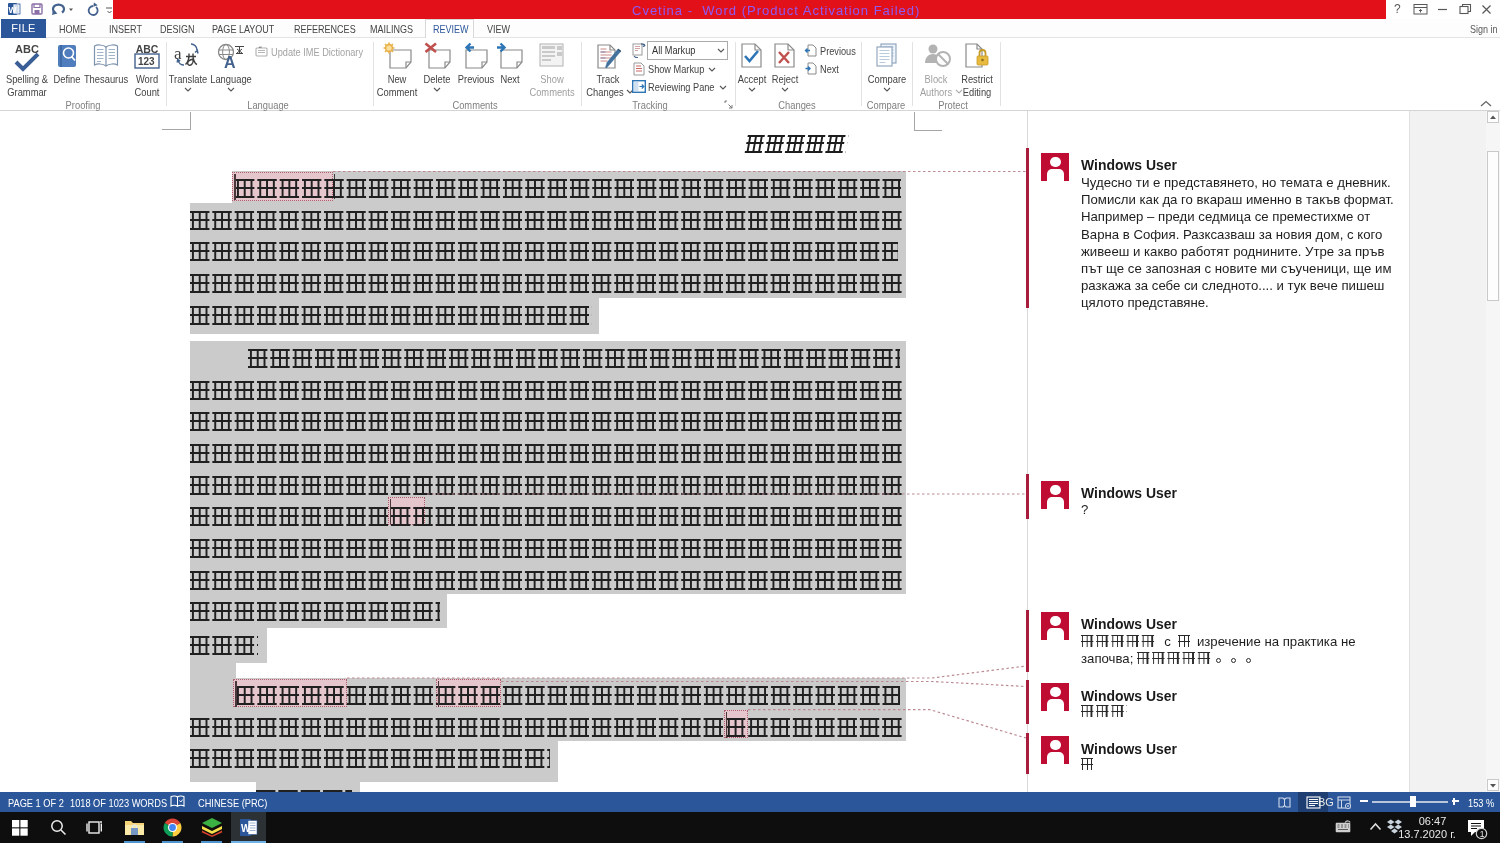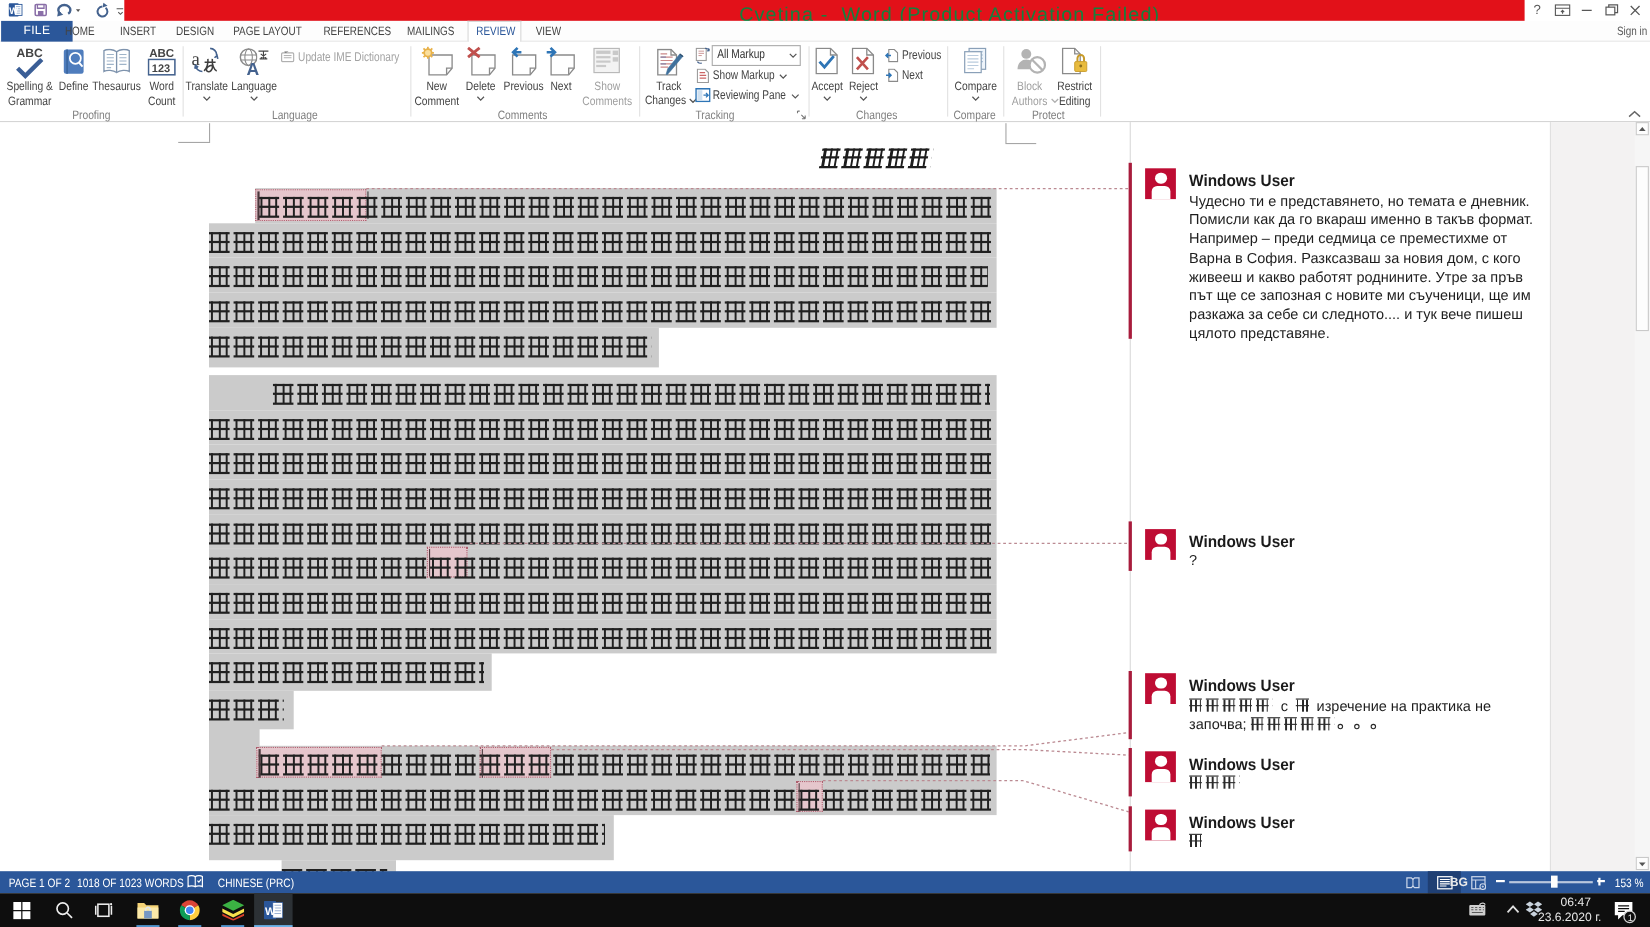--- a/index.html
+++ b/index.html
@@ -37,21 +37,21 @@
 .redbar{position:absolute;left:1026px;width:3px;background:#a81c3c;}
 .sx{transform:scaleX(.8);transform-origin:0 50%;white-space:nowrap;}
 .st{position:absolute;font-size:11px;color:#fff;transform:scaleX(.84);transform-origin:0 50%;white-space:nowrap;}
 </style>
 </head>
 <body>
 <div id="app">
 
   <div class="a" style="left:0;top:0;width:1500px;height:19px;background:#fff;"></div>
   <div class="a" style="left:113px;top:0;width:1273px;height:19px;background:#e21119;"></div>
-  <div class="a" style="left:672px;top:3px;color:#15803d;font-size:18px;letter-spacing:1px;white-space:nowrap;">Cvetina -&nbsp;&nbsp;Word (Product Activation Failed)</div>
+  <div class="a" style="left:632px;top:3px;color:#8b5cf6;font-size:13px;letter-spacing:1px;white-space:nowrap;">Cvetina -&nbsp;&nbsp;Word (Product Activation Failed)</div>
 
   <svg class="a" style="left:0;top:0" width="113" height="19" viewBox="0 0 113 19">
     <rect x="8" y="3" width="9" height="12" rx="1" fill="#2b579a"></rect>
     <rect x="13" y="4" width="7" height="10" fill="#fff" stroke="#2b579a" stroke-width="0.8"></rect>
     <path d="M14.5 6h4M14.5 8h4M14.5 10h4M14.5 12h4" stroke="#9db3d4" stroke-width="0.9"></path>
     <text x="8.5" y="12.5" font-size="8.5" font-weight="bold" fill="#fff" font-family="Liberation Sans">W</text>
     <rect x="32" y="4" width="10" height="10" rx="1" fill="none" stroke="#8a6fa8" stroke-width="1.4"></rect>
     <path d="M34 4v3.5h6V4" fill="none" stroke="#8a6fa8" stroke-width="1.2"></path>
     <rect x="34.5" y="10" width="5" height="4" fill="#8a6fa8"></rect>
     <path d="M55 12.5 a 5.5 4.5 0 1 1 7 0" fill="none" stroke="#44628e" stroke-width="2.2"></path>
@@ -67,21 +67,21 @@
     <rect x="28" y="4.5" width="13" height="9.5" fill="none" stroke="#585858" stroke-width="1"></rect>
     <path d="M28 7.5h13" stroke="#585858" stroke-width="1"></path>
     <path d="M34.5 12.5v-3M33 11l1.5-1.6L36 11" stroke="#585858" stroke-width="1" fill="none"></path>
     <path d="M52 9.5h9" stroke="#585858" stroke-width="1.2"></path>
     <rect x="74" y="6.5" width="8" height="7" fill="none" stroke="#585858" stroke-width="1.1"></rect>
     <path d="M76.5 6.5v-2h8v7h-2.5" fill="none" stroke="#585858" stroke-width="1.1"></path>
     <path d="M96.5 5.5l8 8M104.5 5.5l-8 8" stroke="#585858" stroke-width="1.2"></path>
   </svg>
 
   <div class="a" style="left:0;top:19px;width:1500px;height:19px;background:#fdfdfd;border-bottom:1px solid #e4e4e4;"></div>
-  <div class="a" style="left:1px;top:19px;width:65px;height:19px;background:#2b579a;color:#fff;font-size:11px;text-align:center;line-height:19px;letter-spacing:0.3px;">FILE</div>
+  <div class="a" style="left:1px;top:19px;width:45px;height:19px;background:#2b579a;color:#fff;font-size:11px;text-align:center;line-height:19px;letter-spacing:0.3px;">FILE</div>
   <div class="tabtxt" style="left:59px;">HOME</div>
   <div class="tabtxt" style="left:109px;">INSERT</div>
   <div class="tabtxt" style="left:160px;">DESIGN</div>
   <div class="tabtxt" style="left:212px;">PAGE LAYOUT</div>
   <div class="tabtxt" style="left:294px;">REFERENCES</div>
   <div class="tabtxt" style="left:370px;">MAILINGS</div>
   <div class="a" style="left:425px;top:19px;width:49px;height:20px;background:#fff;border:1px solid #d8d8d8;border-bottom:none;"></div>
   <div class="tabtxt" style="left:433px;color:#2b579a;">REVIEW</div>
   <div class="tabtxt" style="left:487px;">VIEW</div>
   <div class="tabtxt" style="left:1470px;color:#595959;">Sign in</div>
@@ -517,38 +517,38 @@
     <svg class="a" style="left:240px;top:819px" width="18" height="17" viewBox="0 0 18 17">
       <rect x="0" y="0" width="11" height="17" rx="1" fill="#2b579a"></rect>
       <rect x="8" y="1.5" width="9" height="14" fill="#fff" stroke="#2b579a" stroke-width="0.6"></rect>
       <path d="M9.5 4h6M9.5 6.5h6M9.5 9h6M9.5 11.5h6" stroke="#9db3d4" stroke-width="1"></path>
       <text x="1" y="12.5" font-size="10" font-weight="bold" fill="#fff" font-family="Liberation Sans">W</text>
     </svg>
     <div class="a" style="left:124px;top:840.5px;width:21px;height:2.5px;background:#4f94cd;"></div>
     <div class="a" style="left:162px;top:840.5px;width:21px;height:2.5px;background:#4f94cd;"></div>
     <div class="a" style="left:201px;top:840.5px;width:21px;height:2.5px;background:#4f94cd;"></div>
     <div class="a" style="left:231px;top:840.5px;width:35px;height:2.5px;background:#6db3e8;"></div>
-    <div class="a" style="left:1318px;top:796px;font-size:11px;color:#e8e8e8;font-weight:bold;">BG</div>
+    <div class="a" style="left:1318px;top:796px;font-size:11px;color:#e8e8e8;">BG</div>
     <svg class="a" style="left:1335px;top:820px" width="16" height="13" viewBox="0 0 16 13">
       <rect x="0.7" y="2.7" width="14.6" height="9.6" rx="1" fill="#cfcfcf"></rect>
       <path d="M2.5 5h2M6 5h2M9.5 5h2M13 5h1M2.5 7h2M6 7h2M9.5 7h2M13 7h1M3 9.5h10" stroke="#5a5a5a" stroke-width="1"></path>
       <path d="M10 2.5 c 2 -2.5 5 -1.5 5 0" fill="none" stroke="#cfcfcf" stroke-width="1.2"></path>
     </svg>
     <svg class="a" style="left:1369px;top:822px" width="13" height="9" viewBox="0 0 13 9">
         <path d="M1.5 7.5L6.5 2l5 5.5" fill="none" stroke="#ddd" stroke-width="1.6"></path>
       </svg>
     <svg class="a" style="left:1387px;top:819px" width="15" height="15" viewBox="0 0 15 15" fill="#c9d3dd">
       <path d="M3.8 0.5 L7.5 3 L3.8 5.5 L0 3 Z"></path>
         <path d="M11.2 0.5 L15 3 L11.2 5.5 L7.5 3 Z"></path>
       <path d="M3.8 5.5 L7.5 8 L3.8 10.5 L0 8 Z"></path>
         <path d="M11.2 5.5 L15 8 L11.2 10.5 L7.5 8 Z"></path>
       <path d="M7.5 9.5 L11 12 L7.5 14.5 L4 12 Z"></path>
     </svg>
     <div class="a" style="left:1410px;top:815px;width:45px;text-align:center;font-size:11px;color:#e8e8e8;">06:47</div>
-    <div class="a" style="left:1396px;top:828px;width:62px;text-align:center;font-size:11px;color:#e8e8e8;white-space:nowrap;">23.6.2020 г.</div>
+    <div class="a" style="left:1396px;top:828px;width:62px;text-align:center;font-size:11px;color:#e8e8e8;white-space:nowrap;">13.7.2020 г.</div>
     <svg class="a" style="left:1466px;top:818px" width="22" height="22" viewBox="0 0 22 22">
       <path d="M2 2 h16 v12 h-9 l-4 4 v-4 H2 Z" fill="#fff"></path>
       <path d="M5 5.5h10M5 8h10M5 10.5h6" stroke="#0e0e0e" stroke-width="1.2"></path>
       <circle cx="15.5" cy="15.5" r="5.2" fill="#0e0e0e" stroke="#cfcfcf" stroke-width="1.2"></circle>
       <text x="13.8" y="19" font-size="8.5" fill="#e8e8e8" font-family="Liberation Sans">1</text>
     </svg>
   </div>
 </div>
 
 </body></html>

